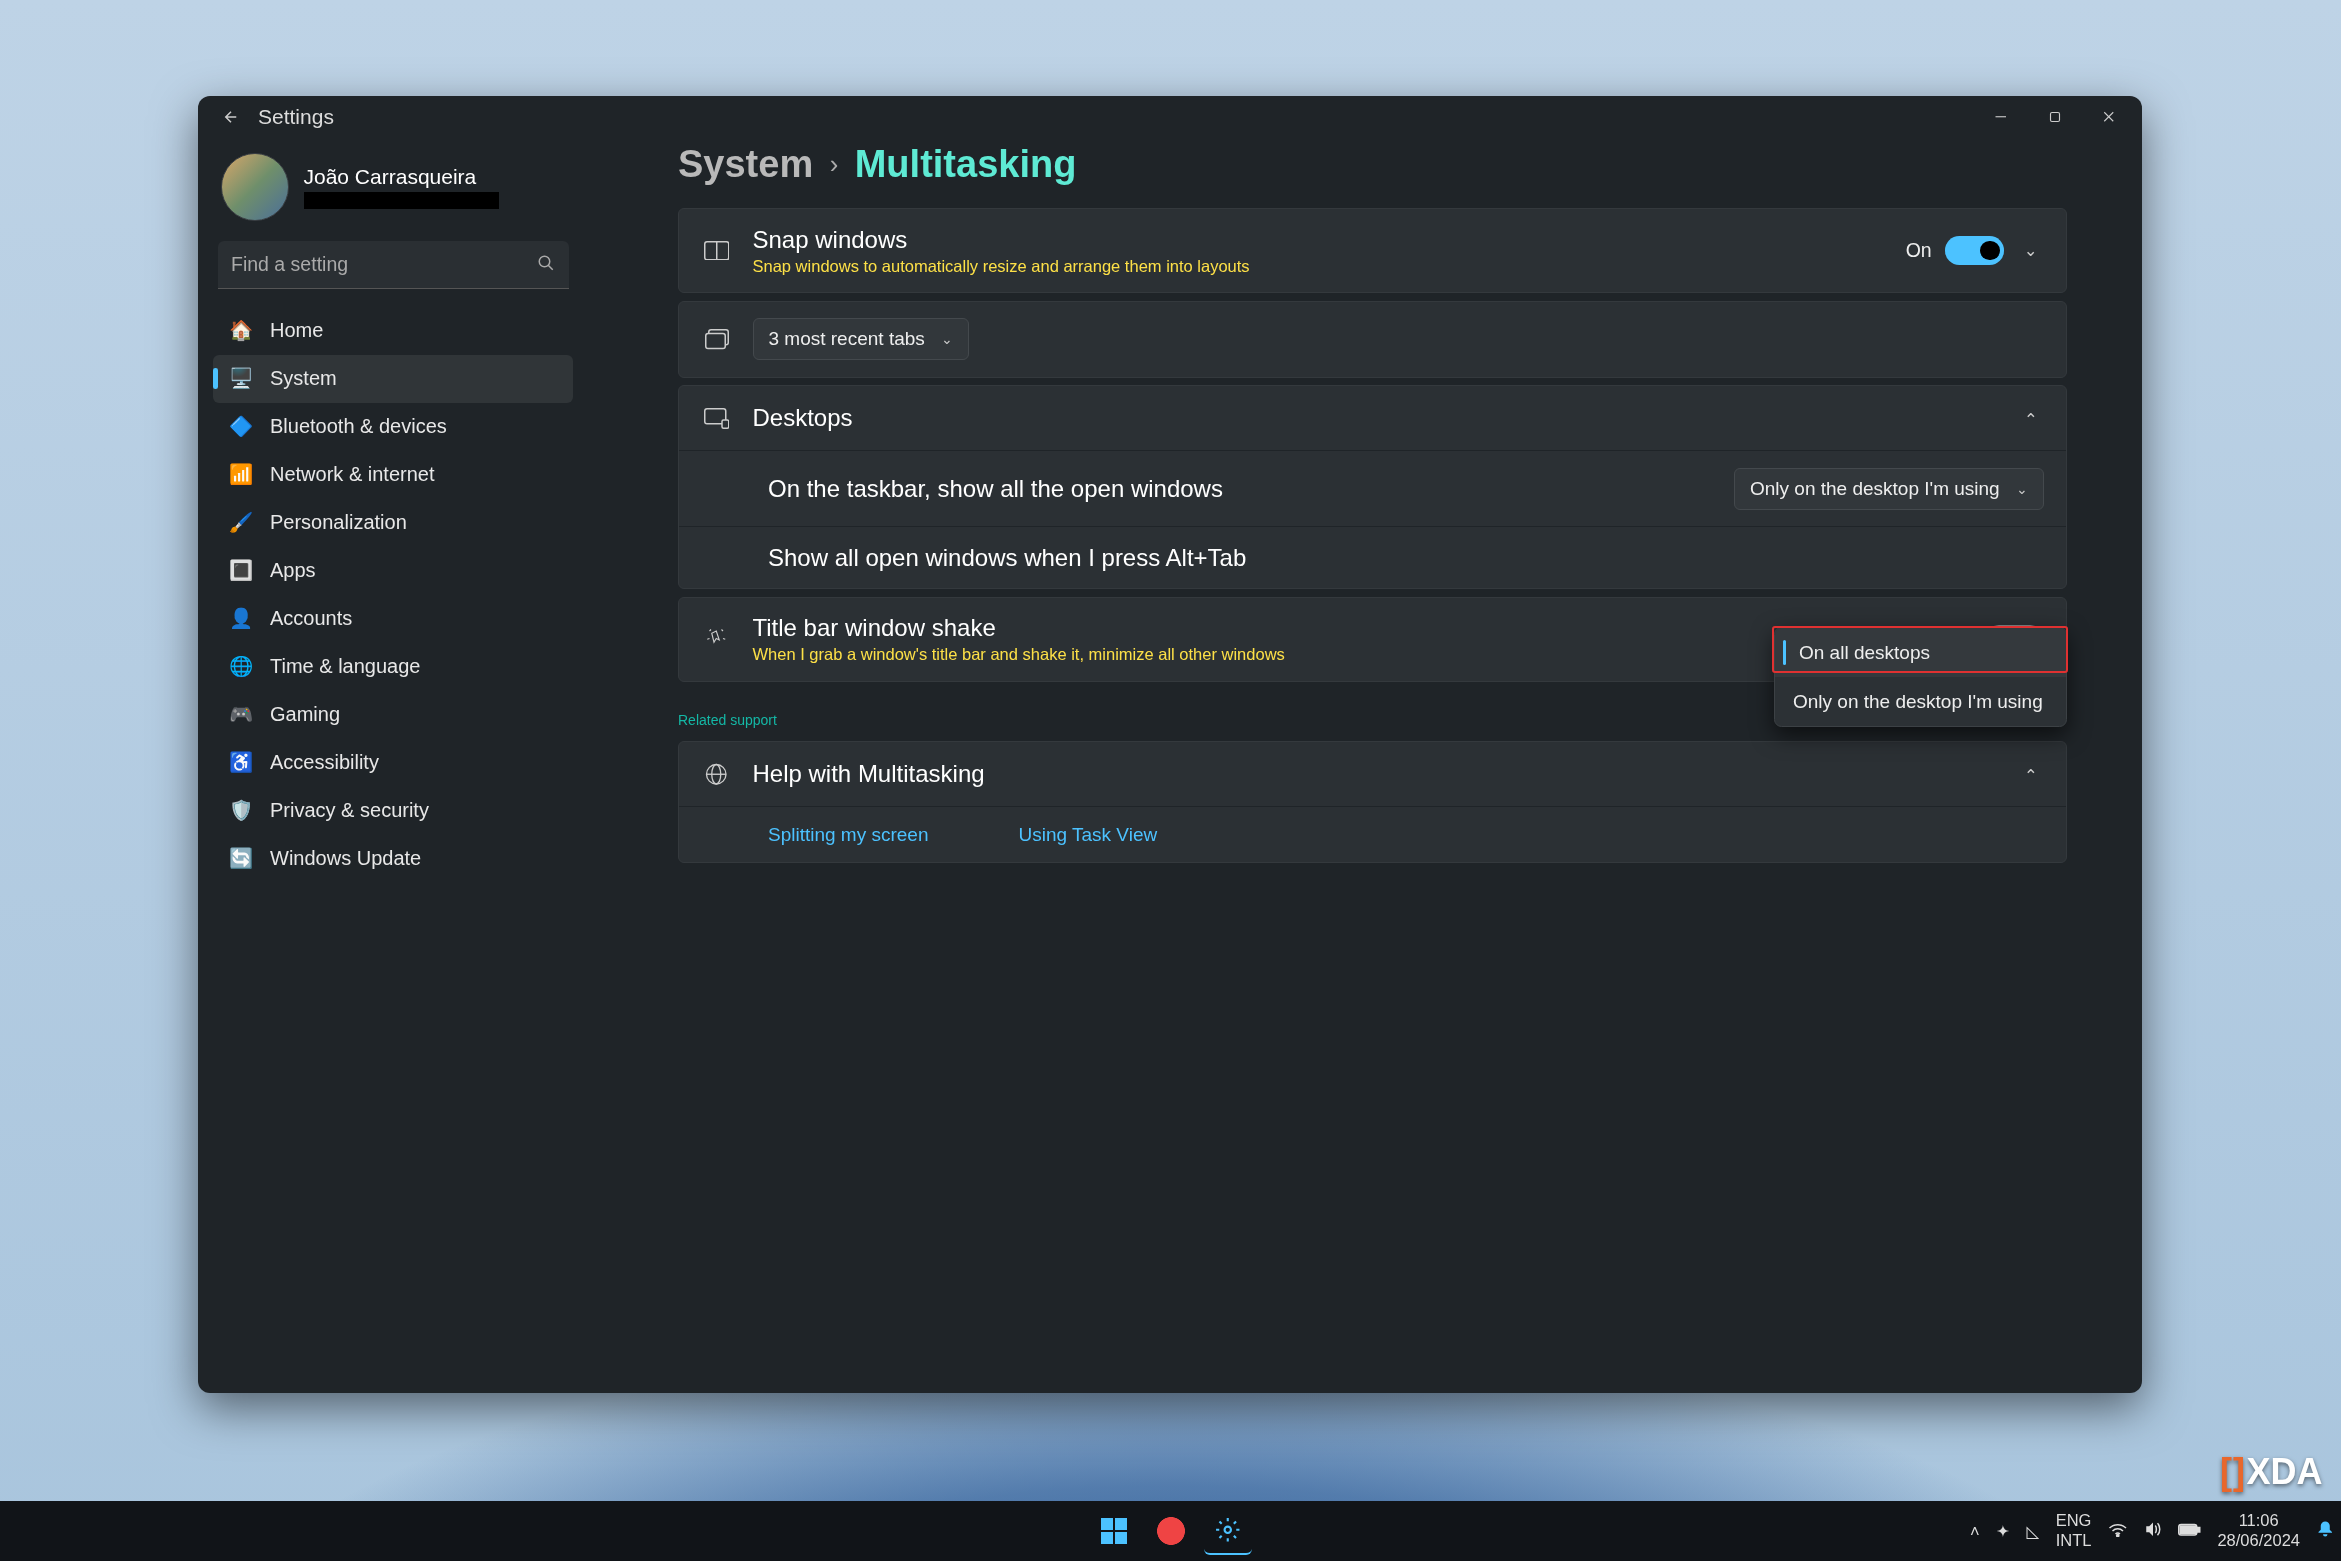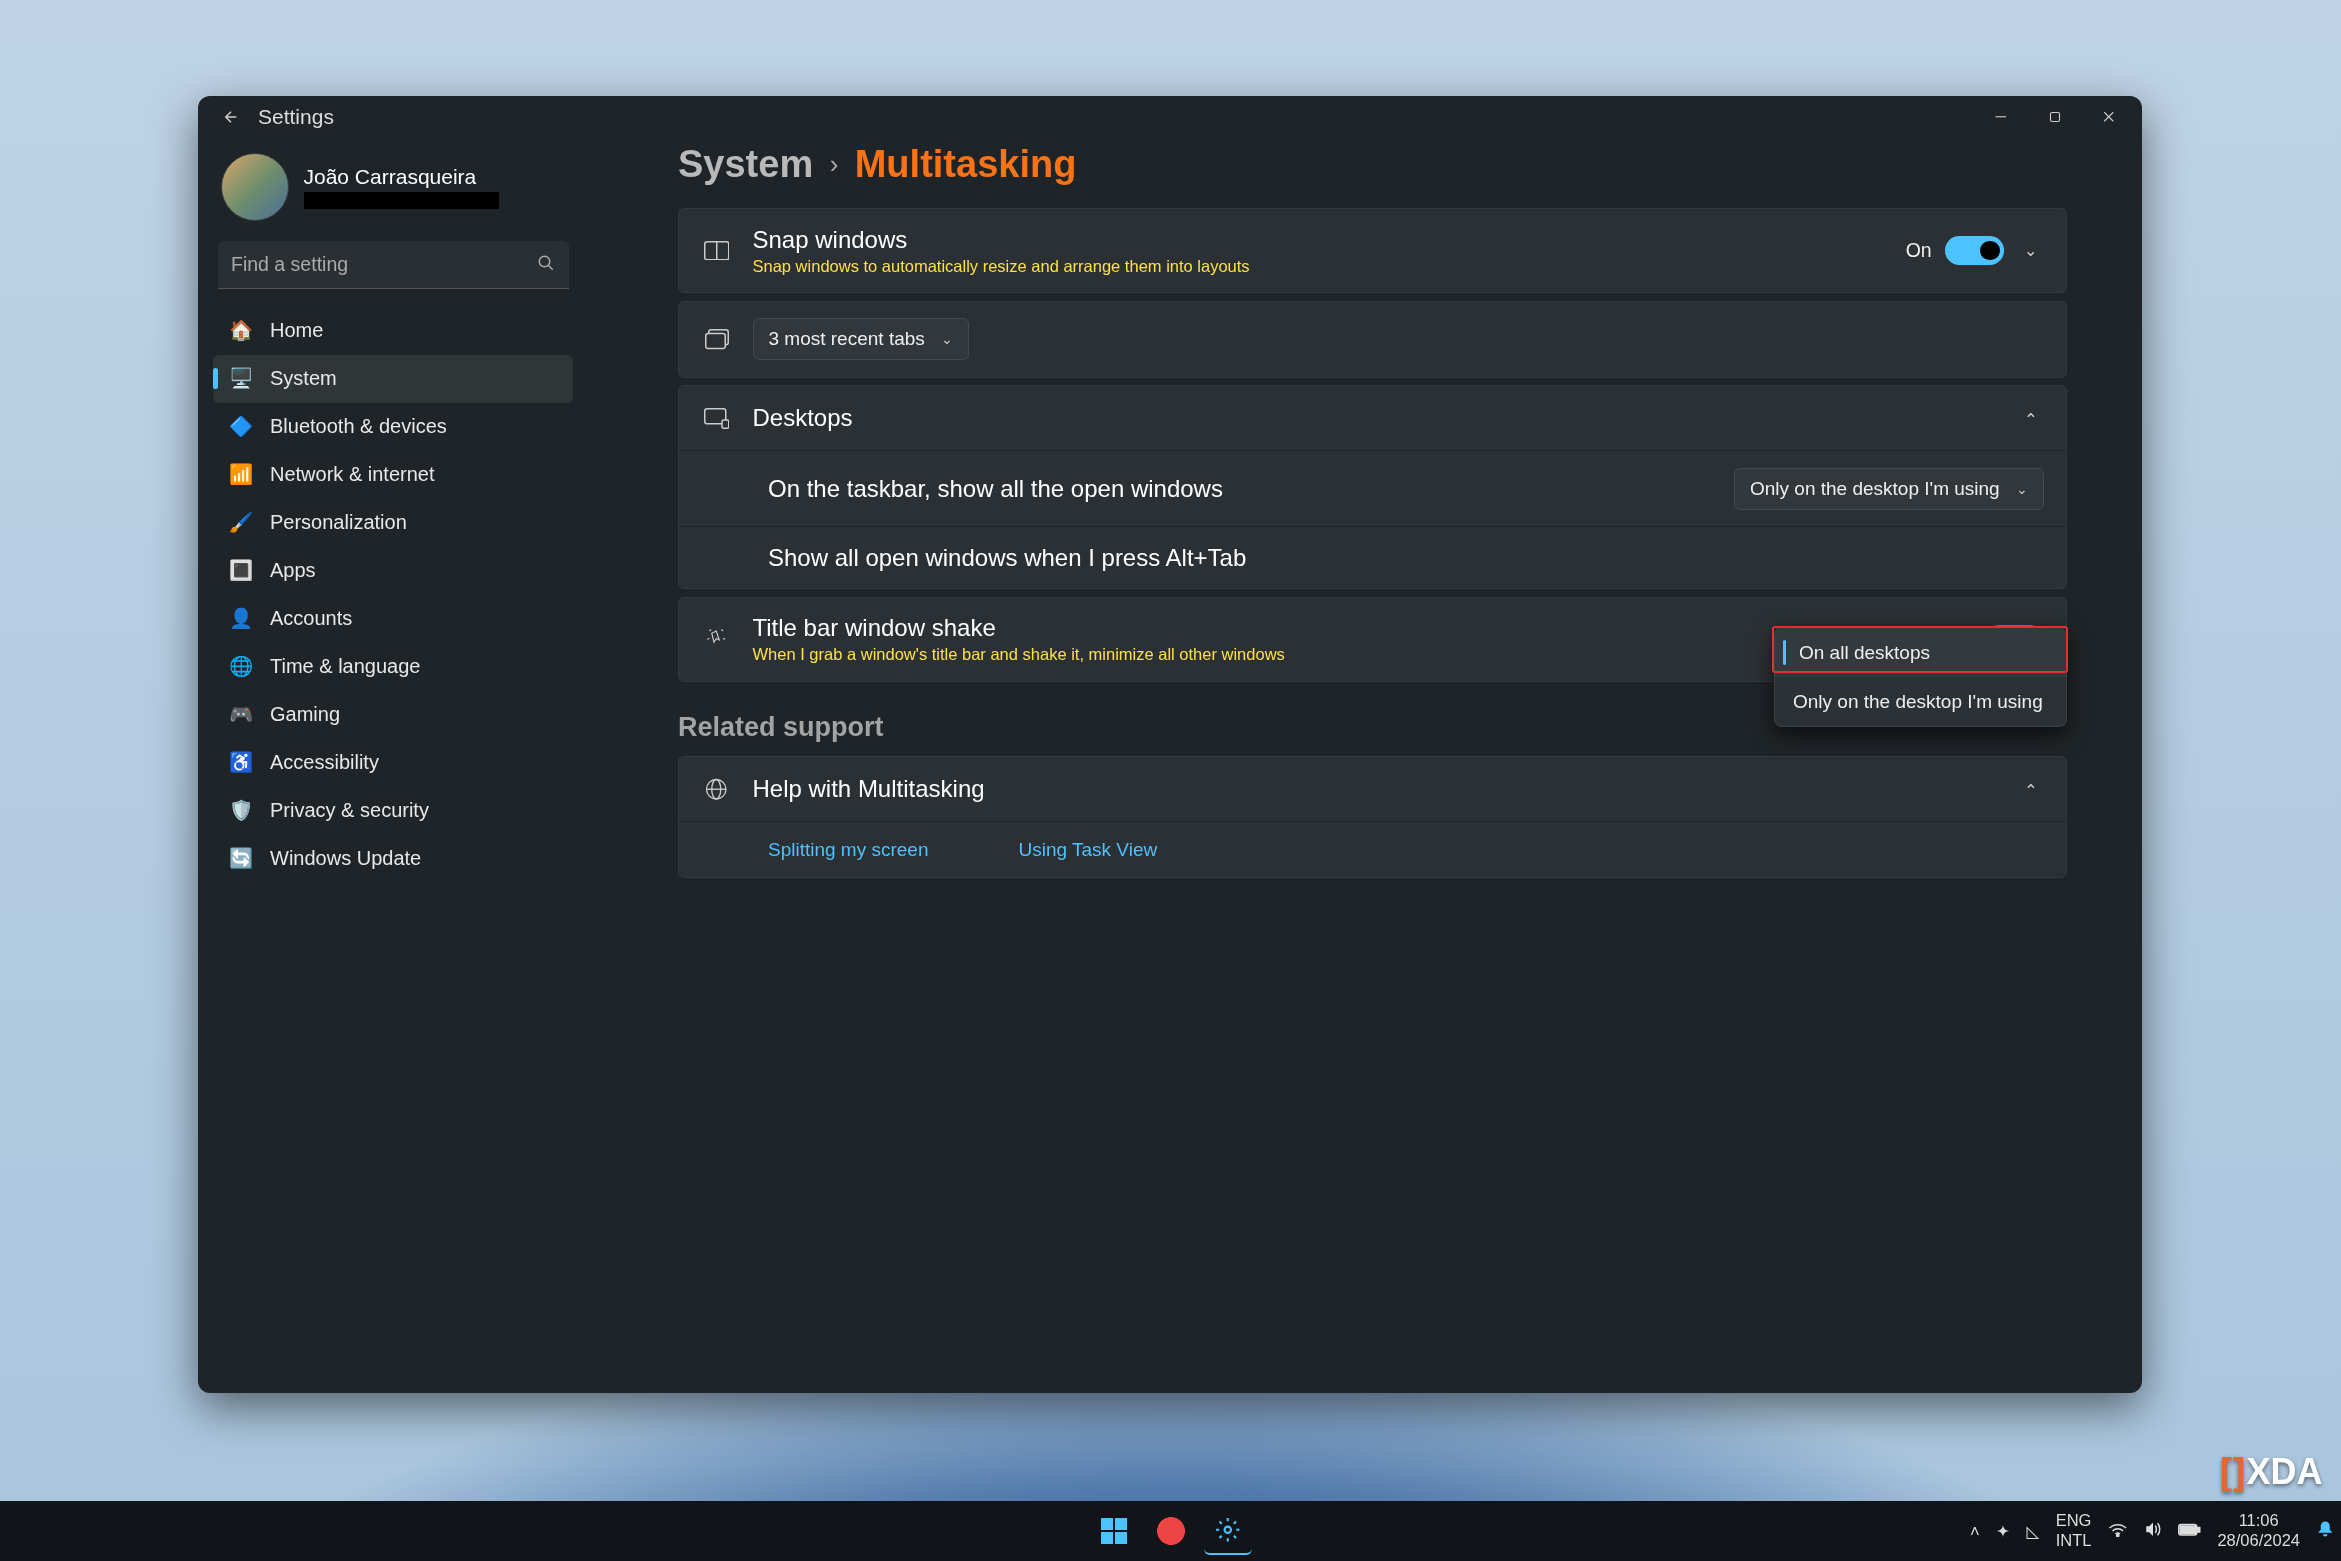--- a/index.html
+++ b/index.html
@@ -34,42 +34,42 @@
 .search-box input { flex:1; background: transparent; border: none; outline: none; color: #ddd; font-size: 19.5px; }
 .search-box input::placeholder { color: #aaa; }
 .search-icon { color: #aaa; }
 .nav-item { display: flex; align-items: center; gap: 16.5px; height: 48px; padding: 0 16.5px; border-radius: 6px; font-size: 20px; cursor: pointer; }
 .nav-item.active { background: #303538; position: relative; }
 .nav-item.active::before { content: ""; position: absolute; left: 0; top: 13.5px; bottom: 13.5px; width: 4.5px; background: #4cc2ff; border-radius: 2.3px; }
 .nav-icon { width: 24px; height: 24px; display: inline-flex; align-items: center; justify-content: center; font-size: 19.5px; }
 .main { flex: 1; overflow-y: auto; padding: 0 60px 0 90px; }
 .breadcrumb { display: flex; align-items: center; gap: 16.5px; padding: 4.5px 0 22.5px 0; }
 .breadcrumb .crumb { font-size: 38px; font-weight: 600; color: #b9b9b9; }
-.breadcrumb .crumb.current { color: #f97316; }
+.breadcrumb .crumb.current { color: #5eead4; }
 .breadcrumb .chevron { font-size: 25.5px; color: #aaa; }
 .card { background: #2b3034; border: 0.8px solid #34393d; border-radius: 6px; margin-bottom: 7.5px; }
 .row { display: flex; align-items: center; padding: 16.5px 22.5px; gap: 21px; }
 .row-icon { width: 30px; color: #ccc; display: flex; justify-content: center; }
 .row-body { flex: 1; }
 .row-title { font-size: 24px; color: #fff; }
 .row-sub { font-size: 16.5px; color: #fde047; margin-top: 3px; }
 .row-control { display: flex; align-items: center; gap: 13.5px; }
 .state-label { font-size: 19.5px; color: #eee; }
 .row-chevron { font-size: 16.5px; color: #ccc; padding: 6px; }
 .toggle { width: 59px; height: 28.5px; border-radius: 14.3px; position: relative; }
 .toggle.on { background: #4cc2ff; }
 .toggle.off { background: #44494d; border: 1.5px solid #888; }
 .toggle .knob { position: absolute; width: 19.5px; height: 19.5px; border-radius: 50%; background: #111; top: 4.5px; }
 .toggle.on .knob { right: 4.5px; background: #000; }
 .toggle.off .knob { left: 4.5px; background: #bbb; }
 .dropdown { background: #32373b; border: 0.8px solid #44494d; border-radius: 6px; padding: 9px 15px; display: flex; align-items: center; gap: 16.5px; font-size: 19px; color: #eee; }
 .dropdown .chev { font-size: 13.5px; color: #ccc; }
 .subrows .row { padding-left: 89px; border-top: 0.8px solid #1f2428; }
 .subrows .row:first-child { border-top: 1.5px solid #1f2428; }
-.section-label { font-size: 27px; font-weight: 700; margin: 30px 0 13.5px 0; color: #a3a3a3; }
+.section-label { font-size: 14px; font-weight: 400; margin: 30px 0 13.5px 0; color: #14b8a6; }
 .support-links { display: flex; gap: 90px; padding: 16.5px 22.5px 16.5px 89px; border-top: 1.5px solid #1f2428; }
 .support-link { color: #4cc2ff; font-size: 19px; cursor: pointer; }
 .popup-menu { position: absolute; right: 60px; top: 489px; width: 293px; background: #2c3135; border: 0.8px solid #3c4145; border-radius: 7.5px; box-shadow: 0 7.5px 22.5px rgba(0,0,0,0.6); overflow: hidden; z-index: 20; }
 .popup-item { padding: 13.5px 18px; font-size: 19px; color: #eee; cursor: pointer; position: relative; }
 .popup-item.selected { background: #34393d; padding-left: 24px; }
 .popup-item.selected::before { content: ""; position: absolute; left: 7.5px; top: 12px; bottom: 12px; width: 3.8px; background: #4cc2ff; border-radius: 2.3px; }
 .highlight-box { position: absolute; border: 2.3px solid #e03131; border-radius: 3px; pointer-events: none; z-index: 30; }
 .taskbar { position: absolute; bottom: 0; left: 0; width: 100%; height: 60px; background: #111418; display: flex; align-items: center; }
 .tb-center { position: absolute; left: 50%; transform: translateX(-50%); display: flex; gap: 9px; }
 .tb-icon { width: 48px; height: 48px; border-radius: 6px; display: flex; align-items: center; justify-content: center; font-size: 22.5px; }

